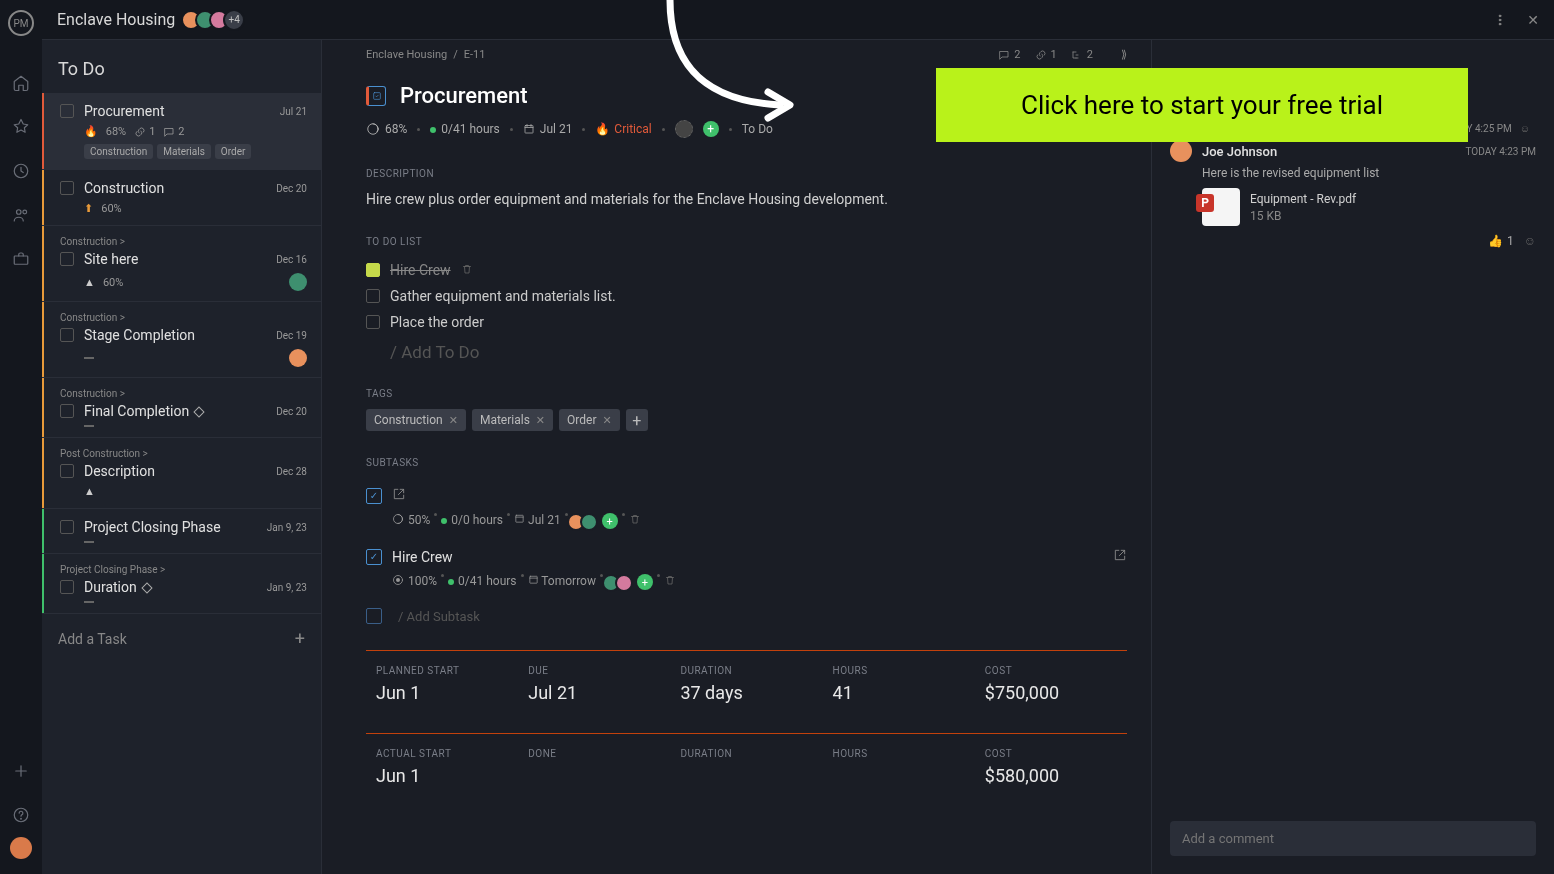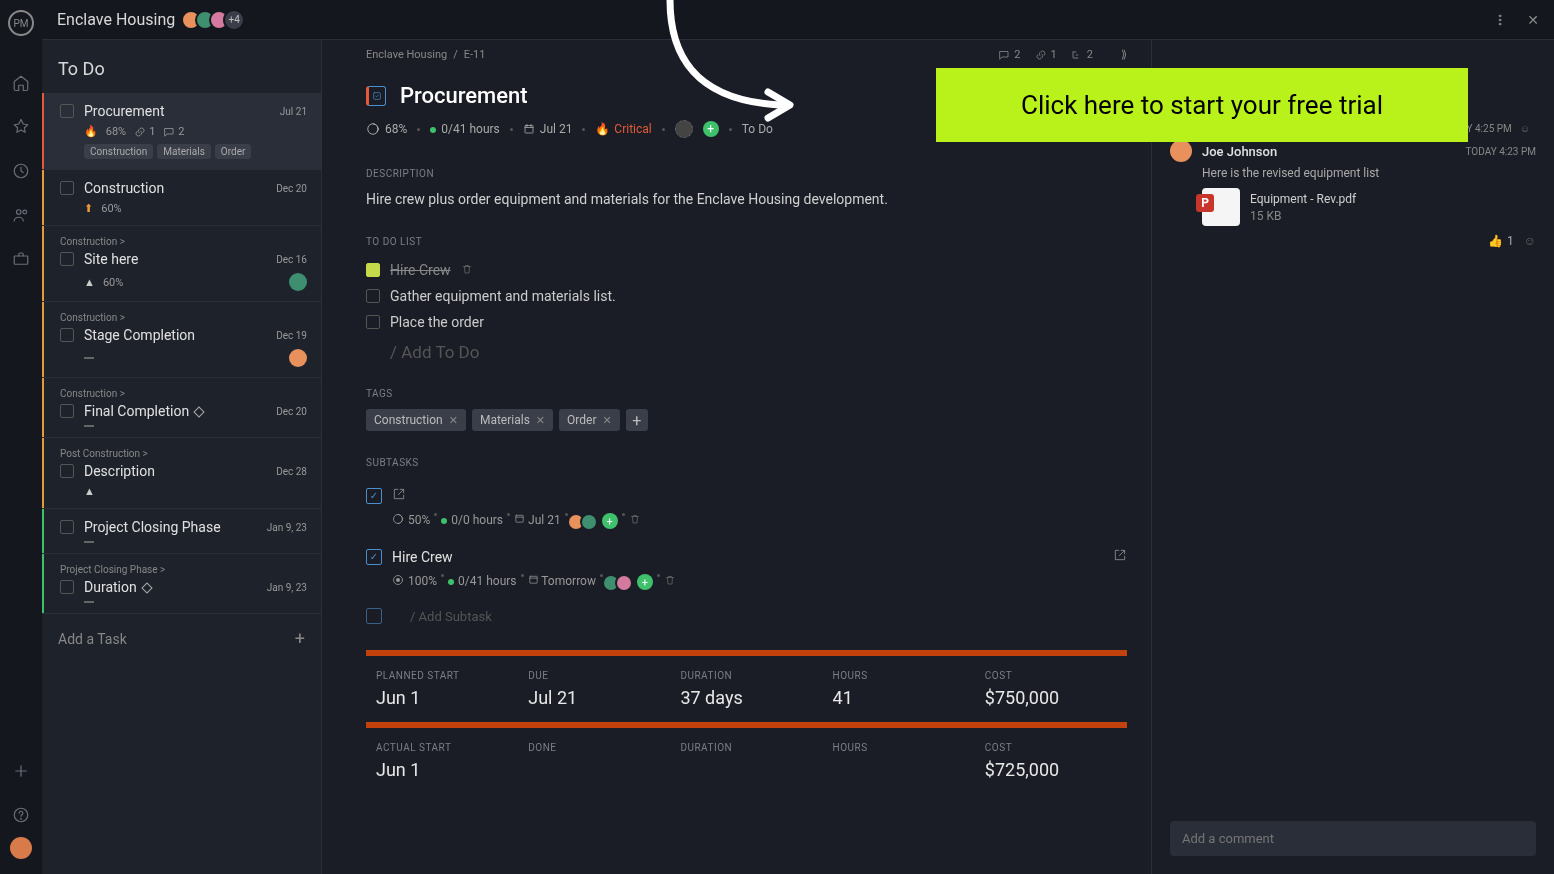--- a/index.html
+++ b/index.html
@@ -87,24 +87,24 @@
 .tags-row .add { width: 22px; height: 22px; background:#3a3e48; color:#bbb; display:flex; align-items:center; justify-content:center; border-radius:3px; cursor:pointer; }
 
 .subtask { padding: 8px 0; }
 .subtask .strow1 { display: flex; align-items: center; gap: 10px; }
 .subtask .sticon { width:16px; height:16px; border:1px solid #4a90d0; border-radius:2px; color:#4a90d0; display:flex;align-items:center;justify-content:center; font-size:10px; }
 .subtask .stname { color: #e0e0e0; font-size: 14px; flex:1; }
 .subtask .open { color:#888; cursor:pointer; }
 .subtask .strow2 { display: flex; gap: 4px; margin-top: 8px; padding-left: 26px; font-size: 12px; color: #999; }
 .subtask .avs { display:flex; }
 .subtask .avs .av { width:18px;height:18px;border-radius:50%;margin-left:-5px;border:2px solid #1a1d25; }
-.add-sub { display:flex; align-items:center; gap:28px; color:#555; font-size:13px; margin-top:8px; cursor:pointer; }
+.add-sub { display:flex; align-items:center; gap:16px; color:#555; font-size:13px; margin-top:8px; cursor:pointer; }
 .add-sub .sticon { width:16px; height:16px; border:1px solid #3a5e88; border-radius:2px; }
 
-.statgrid { display: flex; border-top: 6px solid #c2410c; }
+.statgrid { display: flex; border-top: 1px solid #c2410c; margin-top: 16px; }
 .statgrid .cell { flex:1; padding: 14px 10px; }
 .statgrid .cell .lb { font-size: 10px; letter-spacing: 0.5px; color: #7a7e88; text-transform: uppercase; margin-bottom: 6px; }
 .statgrid .cell .vl { font-size: 18px; color: #e8e8e8; }
 
 
 .activity { position: absolute; right: 0; top: 40px; width: 403px; bottom: 0; background: #1a1d25; border-left: 1px solid #2a2e38; display: flex; flex-direction: column; }
 .activity .cta { position: absolute; top: 28px; left: -216px; width: 532px; background: #b9f21a; color: #000; font-size: 26px; padding: 22px 0; text-align: center; z-index: 5; font-weight: 400; }
 .activity .body { flex:1; overflow-y: auto; padding: 18px; }
 .feed-item { margin-bottom: 20px; }
 .feed-item .fh { display:flex; align-items:center; gap:10px; }
@@ -536,21 +536,21 @@
     <div class="cell">
         <div class="lb">Duration</div>
         <div class="vl"></div>
       </div>
     <div class="cell">
         <div class="lb">Hours</div>
         <div class="vl"></div>
       </div>
     <div class="cell">
         <div class="lb">Cost</div>
-        <div class="vl">$725,000</div>
+        <div class="vl">$580,000</div>
       </div>
   </div>
 </div>
 
 <div class="arrow">
   <svg viewBox="0 0 200 140">
       <path d="M40 0 C 40 50, 60 100, 150 105" stroke="#fff" stroke-width="7" fill="none"></path>
       <path d="M138 92 L160 105 L138 118" stroke="#fff" stroke-width="7" fill="none"></path>
     </svg>
 </div>

